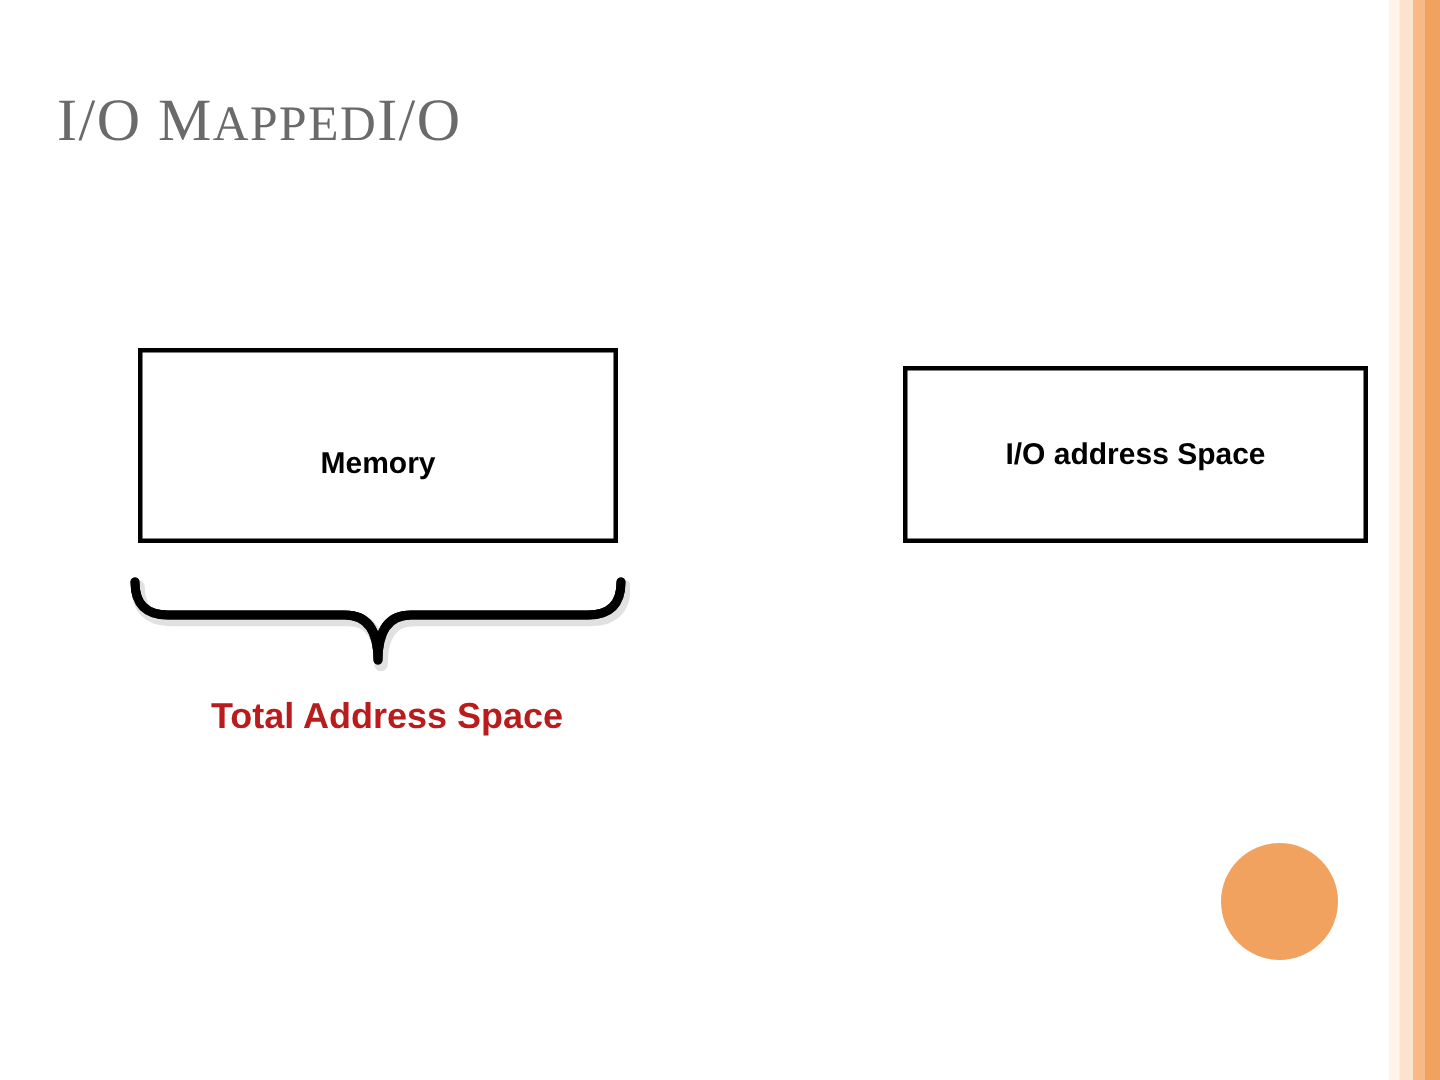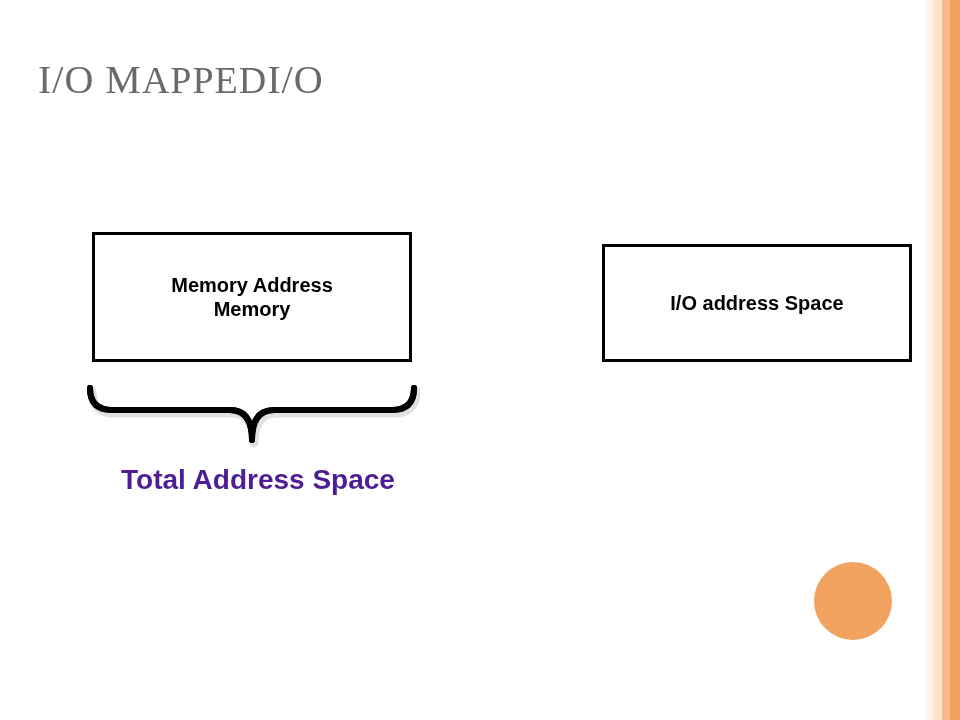--- a/index.html
+++ b/index.html
@@ -93,22 +93,22 @@
   }
   .brace svg { width: 100%; height: 100%; display: block; }
 
   .brace-caption {
     position: absolute;
     left: 108px;
     top: 464px;
     width: 300px;
     text-align: center;
     font-weight: 600;
-    font-size: 28px;
-    color: #4c1d95;
+    font-size: 24px;
+    color: #b91c1c;
   }
 
   
   .accent-circle {
     position: absolute;
     left: 814px;
     top: 562px;
     width: 78px;
     height: 78px;
     border-radius: 50%;
@@ -121,26 +121,26 @@
 <div class="side-stripes">
   <div class="s1"></div>
   <div class="s2"></div>
   <div class="s3"></div>
   <div class="s4"></div>
 </div>
 
 <div class="slide">
 
   <div class="slide-title">
-    <span>I/O M</span><span class="sc" style="font-size:38px;">APPED</span><span>I/O</span>
+    <span>I/O M</span><span class="sc" style="font-size:33px;">APPED</span><span>I/O</span>
   </div>
 
   <div class="box box-memory">
     <div class="label">
-      <span>Memory Address</span><br>
+      <br>
       <span>Memory</span>
     </div>
   </div>
 
   <div class="box box-io">
     <div class="label">I/O  address Space</div>
   </div>
 
   <div class="brace">
     <svg viewBox="0 0 336 74" preserveAspectRatio="none">

